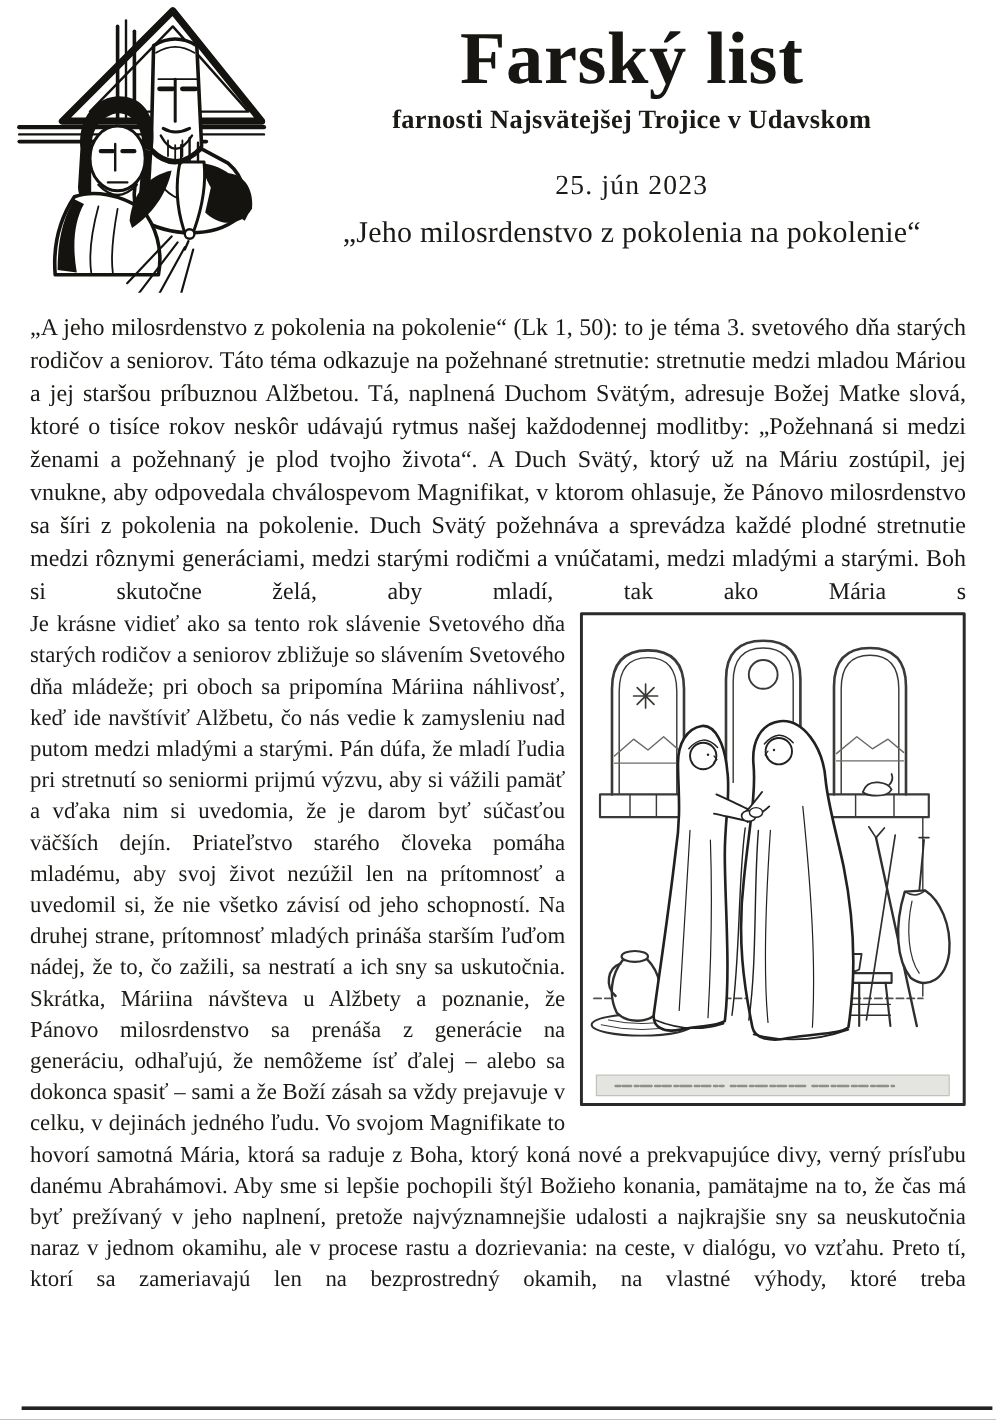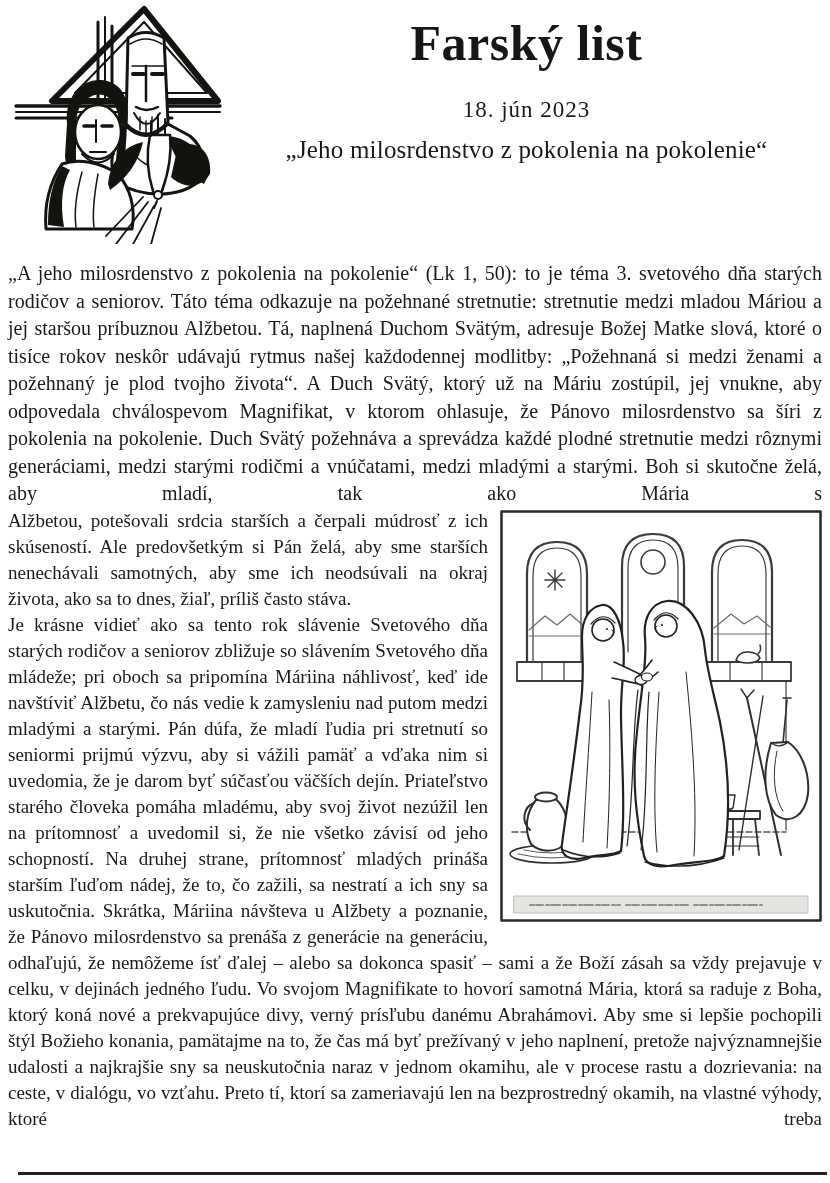--- a/index.html
+++ b/index.html
@@ -18,29 +18,29 @@
       radial-gradient(circle, #d8d8d2 1px, transparent 1.5px);
     background-position: 806px 298px, 786px 162px, 760px 692px;
     background-repeat: no-repeat;
   }
   
   .header { position: relative; height: 252px; }
   .logo { position: absolute; left: 12px; top: 4px; width: 212px; height: 240px; margin: 0; }
   .logo svg { width: 100%; height: 100%; }
   .header-text { position: absolute; left: 235px; right: 12px; top: 18px; text-align: center; }
   .title {
-    margin: 0; font-size: 50px; line-height: 1.0; font-weight: bold;
+    margin: 0; font-size: 62px; line-height: 1.0; font-weight: bold;
     letter-spacing: 0.5px; color: #171613;
   }
   .subtitle { margin: 7px 0 0 0; font-size: 22px; font-weight: bold; letter-spacing: 0.3px; }
   .date-line { margin: 29px 0 0 0; font-size: 23px; letter-spacing: 1px; }
   .quote-line { margin: 13px 0 0 0; font-size: 25px; font-weight: normal; letter-spacing: 0.2px; }
   .quote-author { margin: 1px 0 0 0; font-size: 21px; }
   
-  .article { padding: 0 8px; text-align: justify; }
+  .article { padding: 0 25px; text-align: justify; }
   .para-top {
     margin: 8px 0 0 0;
     font-size: 20px; line-height: 27.5px;
     text-align: justify; text-align-last: justify;
   }
   .text-flow { font-size: 19px; line-height: 26px; }
   .text-flow p { margin: 0; }
   .para2 { text-align-last: justify; }
   .illustration {
     float: right;
@@ -127,21 +127,22 @@
             <path d="M142,202 L120,242"></path>
             <path d="M149,204 L138,244"></path>
             <path d="M131,193 L94,232"></path>
           </g>
         </g>
       </svg>
     </figure>
 
     <div class="header-text">
       <h1 class="title">Farský list</h1>
-      <p class="date-line">18. jún 2023</p>
+      <p class="subtitle">farnosti Najsvätejšej Trojice v Udavskom</p>
+      <p class="date-line">25. jún 2023</p>
       <p class="quote-line">„Jeho milosrdenstvo z pokolenia na pokolenie“</p>
     </div>
   </div>
 
   <div class="article">
 
     <p class="para-top">„A jeho milosrdenstvo z pokolenia na pokolenie“ (Lk 1, 50): to je téma 3. svetového dňa starých rodičov a seniorov. Táto téma odkazuje na požehnané stretnutie: stretnutie medzi mladou Máriou a jej staršou príbuznou Alžbetou. Tá, naplnená Duchom Svätým, adresuje Božej Matke slová, ktoré o tisíce rokov neskôr udávajú rytmus našej každodennej modlitby: „Požehnaná si medzi ženami a požehnaný je plod tvojho života“. A Duch Svätý, ktorý už na Máriu zostúpil, jej vnukne, aby odpovedala chválospevom Magnifikat, v ktorom ohlasuje, že Pánovo milosrdenstvo sa šíri z pokolenia na pokolenie. Duch Svätý požehnáva a sprevádza každé plodné stretnutie medzi rôznymi generáciami, medzi starými rodičmi a vnúčatami, medzi mladými a starými. Boh si skutočne želá, aby mladí, tak ako Mária s</p>
 
     <div class="text-flow">
 
@@ -225,19 +226,18 @@
             <path d="M138,180 C132,224 134,284 127,336 M149,182 C145,230 148,292 141,340" fill="none" stroke-width="1.2"></path>
           </g>
 
           <g>
             <rect x="14" y="386" width="294" height="17" fill="#e4e4e0" stroke="#c2c2bc" stroke-width="1"></rect>
             <path d="M30,395 H120 M126,395 H188 M194,395 H262" stroke="#8f8f89" stroke-width="2" stroke-dasharray="4 2 7 3 3 2 9 3" fill="none"></path>
           </g>
         </svg>
       </figure>
 
-      <p class="para-wrap">Alžbetou, potešovali srdcia starších a čerpali múdrosť z ich skúseností. Ale predovšetkým si Pán želá, aby sme starších nenechávali samotných, aby sme ich neodsúvali na okraj života, ako sa to dnes, žiaľ, príliš často stáva.</p>
       <p class="para2">Je krásne vidieť ako sa tento rok slávenie Svetového dňa starých rodičov a seniorov zbližuje so slávením Svetového dňa mládeže; pri oboch sa pripomína Máriina náhlivosť, keď ide navštíviť Alžbetu, čo nás vedie k zamysleniu nad putom medzi mladými a starými. Pán dúfa, že mladí ľudia pri stretnutí so seniormi prijmú výzvu, aby si vážili pamäť a vďaka nim si uvedomia, že je darom byť súčasťou väčších dejín. Priateľstvo starého človeka pomáha mladému, aby svoj život nezúžil len na prítomnosť a uvedomil si, že nie všetko závisí od jeho schopností. Na druhej strane, prítomnosť mladých prináša starším ľuďom nádej, že to, čo zažili, sa nestratí a ich sny sa uskutočnia. Skrátka, Máriina návšteva u Alžbety a poznanie, že Pánovo milosrdenstvo sa prenáša z generácie na generáciu, odhaľujú, že nemôžeme ísť ďalej – alebo sa dokonca spasiť – sami a že Boží zásah sa vždy prejavuje v celku, v dejinách jedného ľudu. Vo svojom Magnifikate to hovorí samotná Mária, ktorá sa raduje z Boha, ktorý koná nové a prekvapujúce divy, verný prísľubu danému Abrahámovi. Aby sme si lepšie pochopili štýl Božieho konania, pamätajme na to, že čas má byť prežívaný v jeho naplnení, pretože najvýznamnejšie udalosti a najkrajšie sny sa neuskutočnia naraz v jednom okamihu, ale v procese rastu a dozrievania: na ceste, v dialógu, vo vzťahu. Preto tí, ktorí sa zameriavajú len na bezprostredný okamih, na vlastné výhody, ktoré treba</p>
     </div>
   </div>
 
   <div class="bottom-rule"></div>
 </div>
 
 </body></html>

